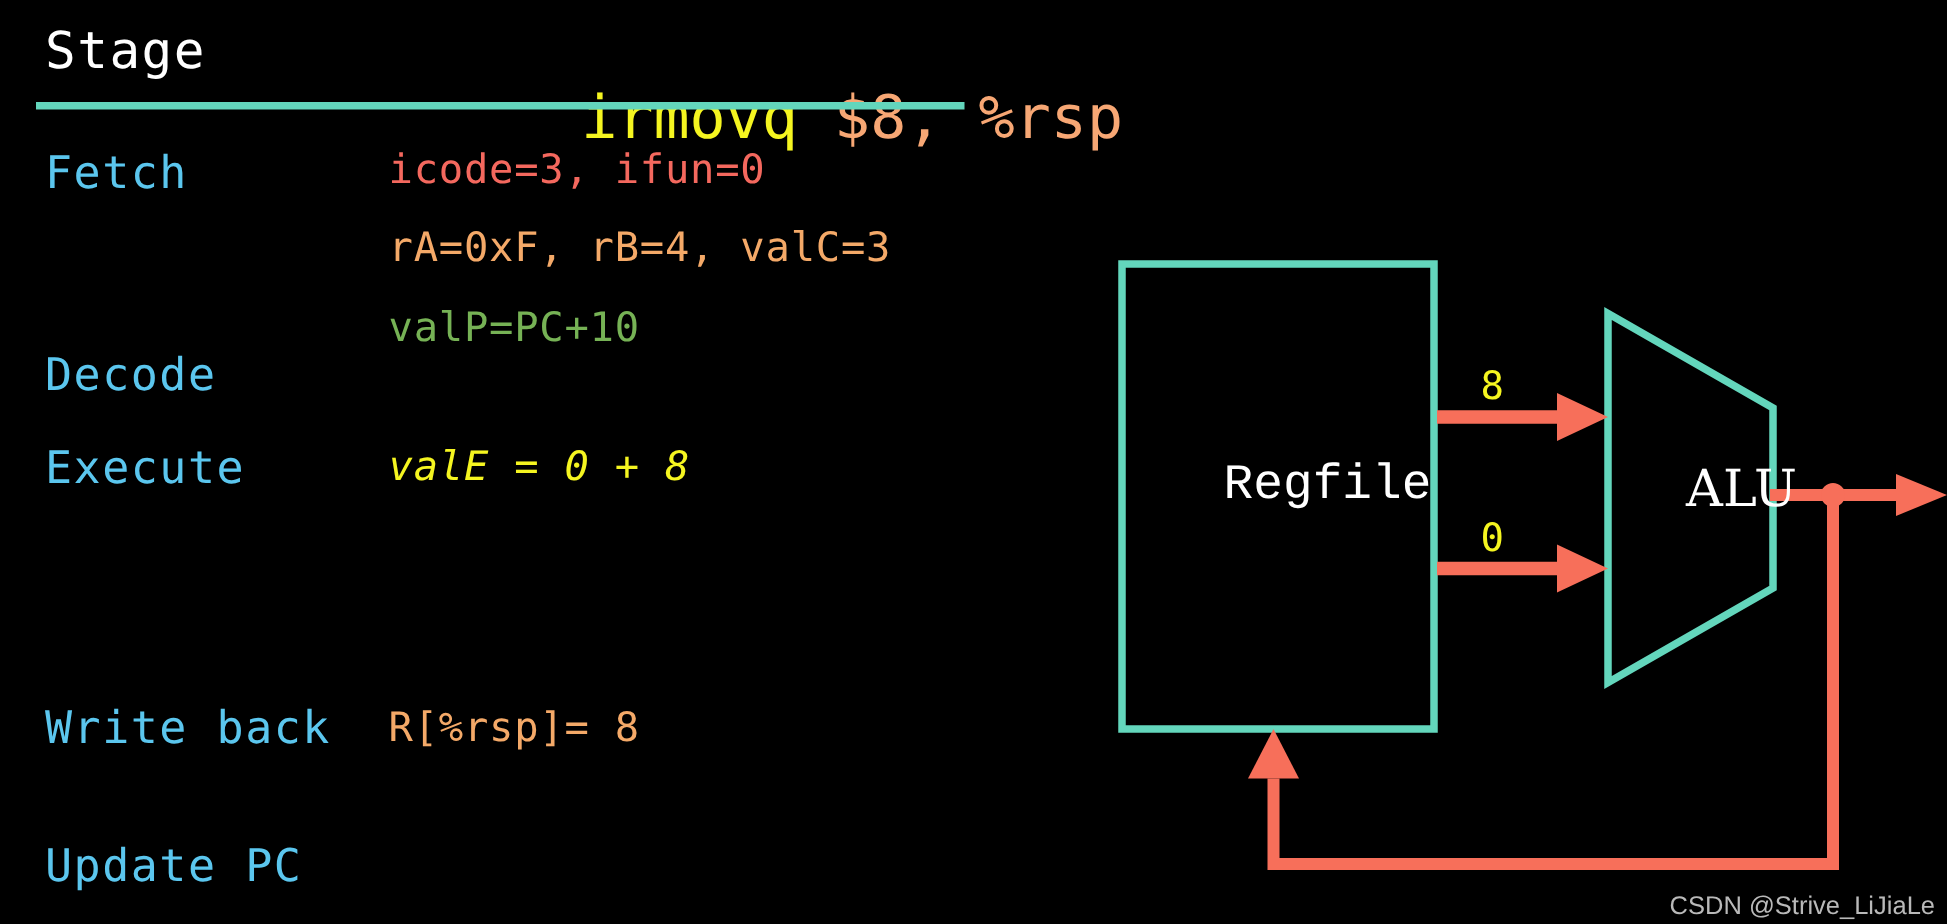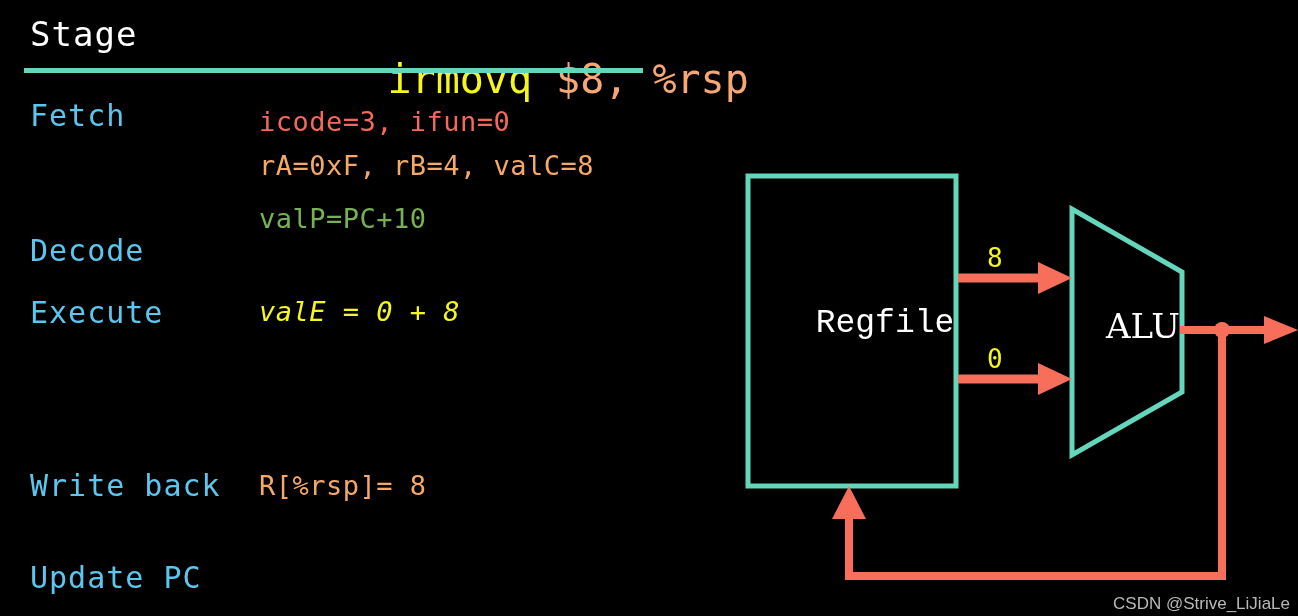--- a/index.html
+++ b/index.html
@@ -102,21 +102,21 @@
     font-family: Liberation Mono, monospace;
     font-size: 33px;
     color: #ffffff;
     white-space: pre;
   }
   .alu-label {
     position: absolute;
     left: 428px;
     top: 306px;
     width: 110px;
-    text-align: center;
+    text-align: right;
     font-family: "DejaVu Serif", serif;
     font-size: 34px;
     color: #ffffff;
     white-space: pre;
   }
   .wire-label {
     position: absolute;
     font-family: "DejaVu Sans Mono", monospace;
     font-size: 26px;
     color: #f5f520;
@@ -144,23 +144,23 @@
 
     <div class="hdr-stage">Stage</div>
 
     <div class="hdr-instr">
       <span class="op">irmovq</span><span class="args"> $8, %rsp</span>
     </div>
 
     <div class="divider"></div>
 
     <div class="row-stage" style="top:98px;">Fetch</div>
-    <div class="row-val c-red" style="top:98px;margin-top:8px;">icode=3, ifun=0</div>
-
-    <div class="row-val c-orange" style="top:150px;">rA=0xF, rB=4, valC=8</div>
+    <div class="row-val c-red" style="top:98px;">icode=3, ifun=0</div>
+
+    <div class="row-val c-orange" style="top:150px;">rA=0xF, rB=4, valC=3</div>
 
     <div class="row-val c-green" style="top:203px;">valP=PC+10</div>
 
     <div class="row-stage" style="top:233px;">Decode</div>
 
     <div class="row-stage" style="top:295px;">Execute</div>
     <div class="row-val c-yellow" style="top:296px;">valE = 0 + 8</div>
 
 
     <div class="row-stage" style="top:468px;">Write back</div>

